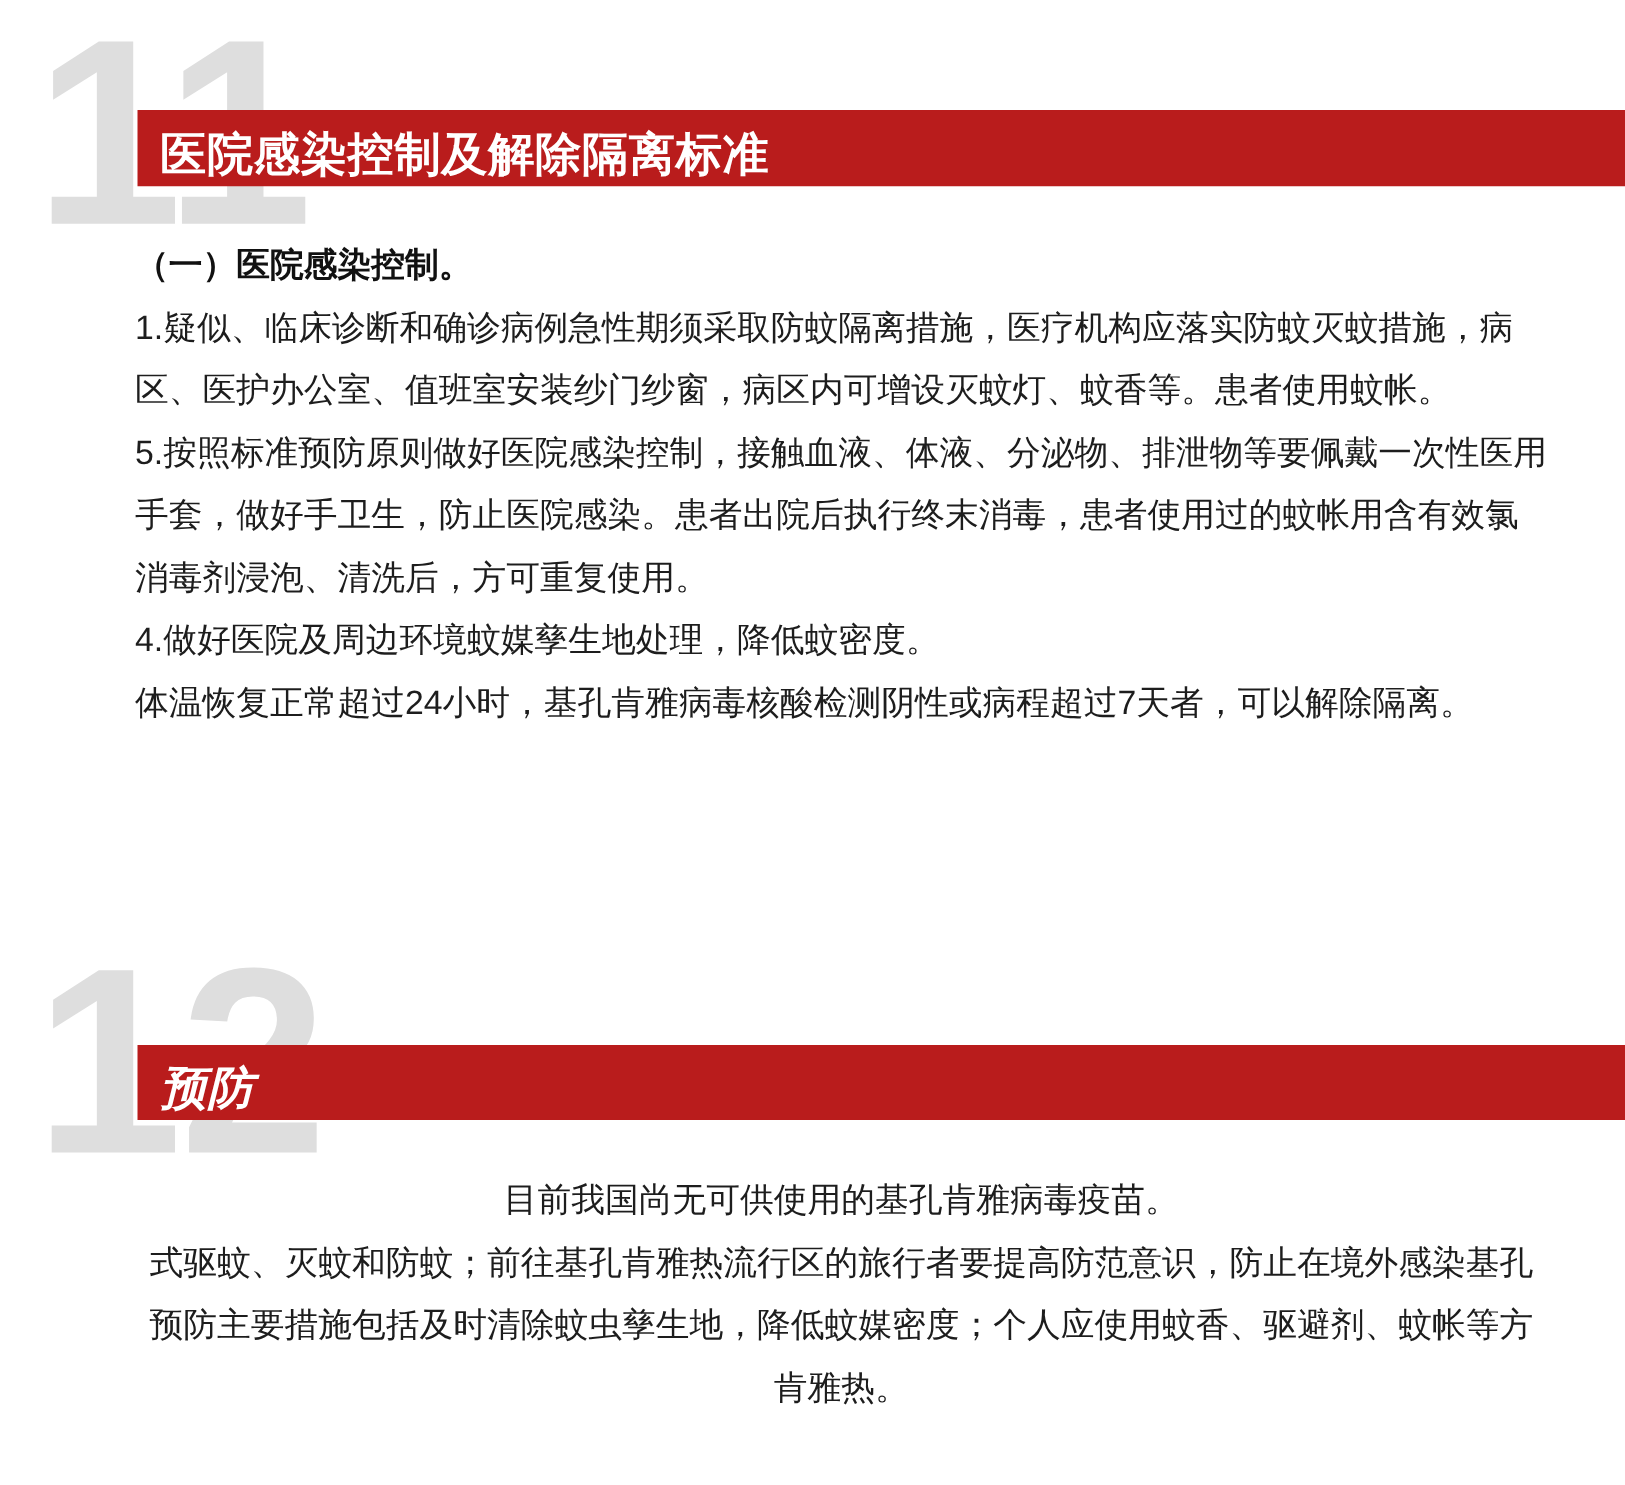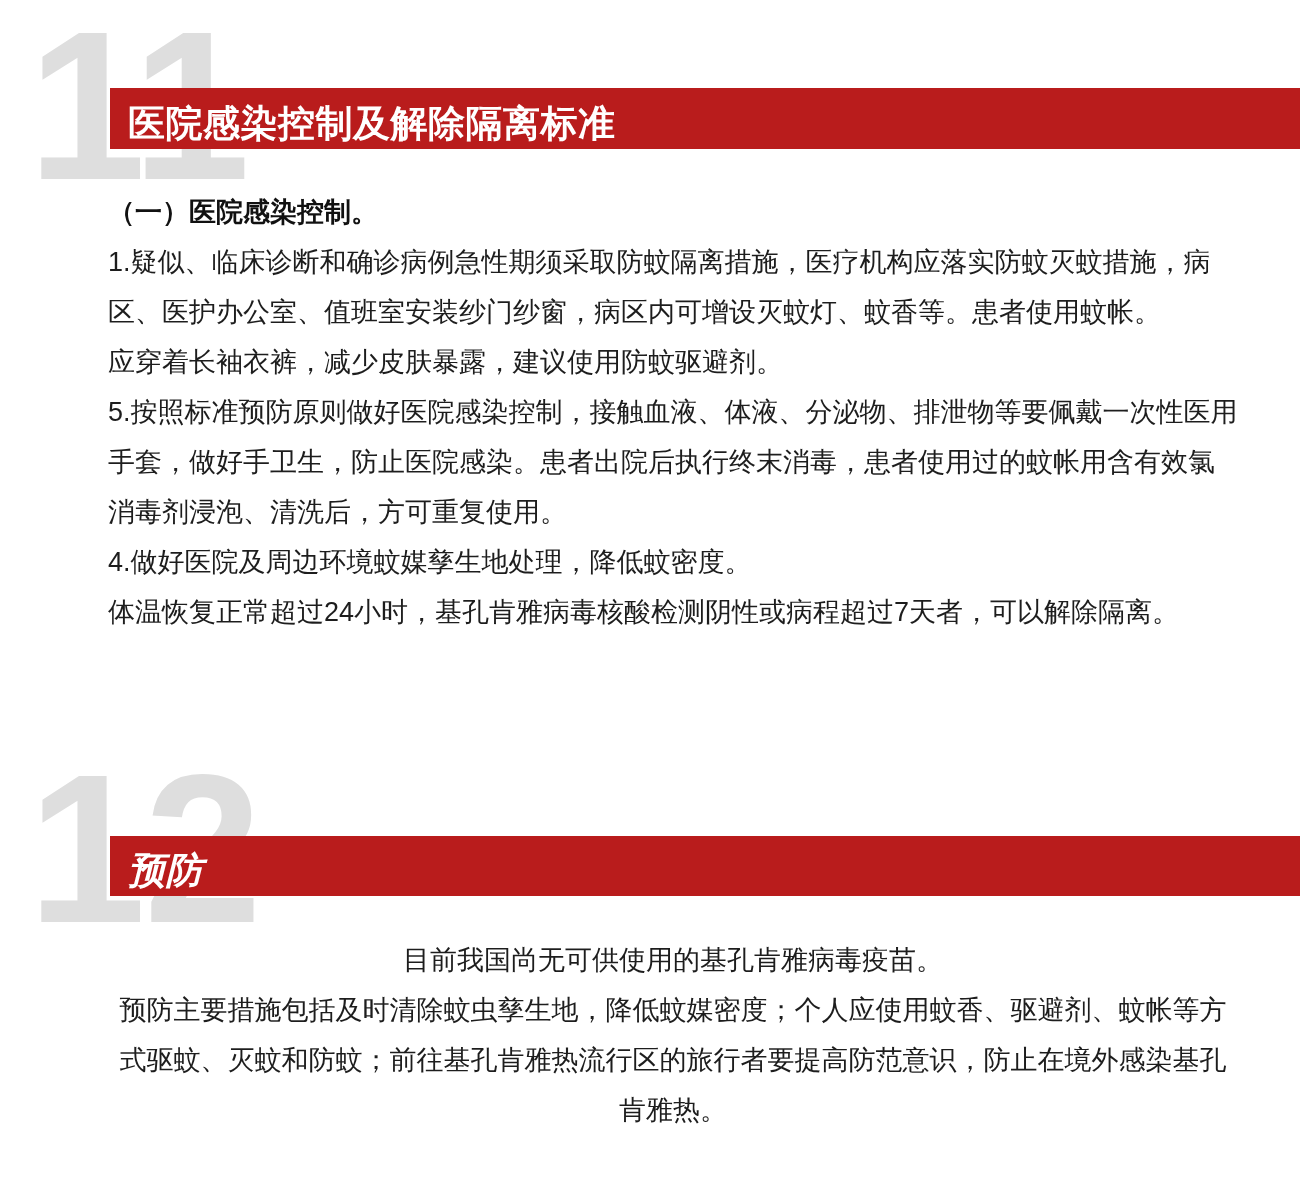--- a/index.html
+++ b/index.html
@@ -80,35 +80,34 @@
 
   <section>
     <div class="watermark wm-1">11</div>
     <div class="title-bar bar-1">
       <h2 class="bar-title">医院感染控制及解除隔离标准</h2>
     </div>
     <div class="body-block body-1">
         <div class="line bold">（一）医院感染控制。</div>
         <div class="line">1.疑似、临床诊断和确诊病例急性期须采取防蚊隔离措施，医疗机构应落实防蚊灭蚊措施，病</div>
         <div class="line">区、医护办公室、值班室安装纱门纱窗，病区内可增设灭蚊灯、蚊香等。患者使用蚊帐。</div>
-        <div class="line">应穿着长袖衣裤，减少皮肤暴露，建议使用防蚊驱避剂。</div>
         <div class="line">5.按照标准预防原则做好医院感染控制，接触血液、体液、分泌物、排泄物等要佩戴一次性医用</div>
         <div class="line">手套，做好手卫生，防止医院感染。患者出院后执行终末消毒，患者使用过的蚊帐用含有效氯</div>
         <div class="line">消毒剂浸泡、清洗后，方可重复使用。</div>
         <div class="line">4.做好医院及周边环境蚊媒孳生地处理，降低蚊密度。</div>
         <div class="line">体温恢复正常超过24小时，基孔肯雅病毒核酸检测阴性或病程超过7天者，可以解除隔离。</div>
       </div>
   </section>
 
   <section>
     <div class="watermark wm-2">12</div>
     <div class="title-bar bar-2">
       <h2 class="bar-title">预防</h2>
     </div>
     <div class="body-block body-2">
         <div class="line">目前我国尚无可供使用的基孔肯雅病毒疫苗。</div>
+        <div class="line">式驱蚊、灭蚊和防蚊；前往基孔肯雅热流行区的旅行者要提高防范意识，防止在境外感染基孔</div>
         <div class="line">预防主要措施包括及时清除蚊虫孳生地，降低蚊媒密度；个人应使用蚊香、驱避剂、蚊帐等方</div>
-        <div class="line">式驱蚊、灭蚊和防蚊；前往基孔肯雅热流行区的旅行者要提高防范意识，防止在境外感染基孔</div>
         <div class="line">肯雅热。</div>
       </div>
   </section>
 
 </div>
 
 </body></html>

